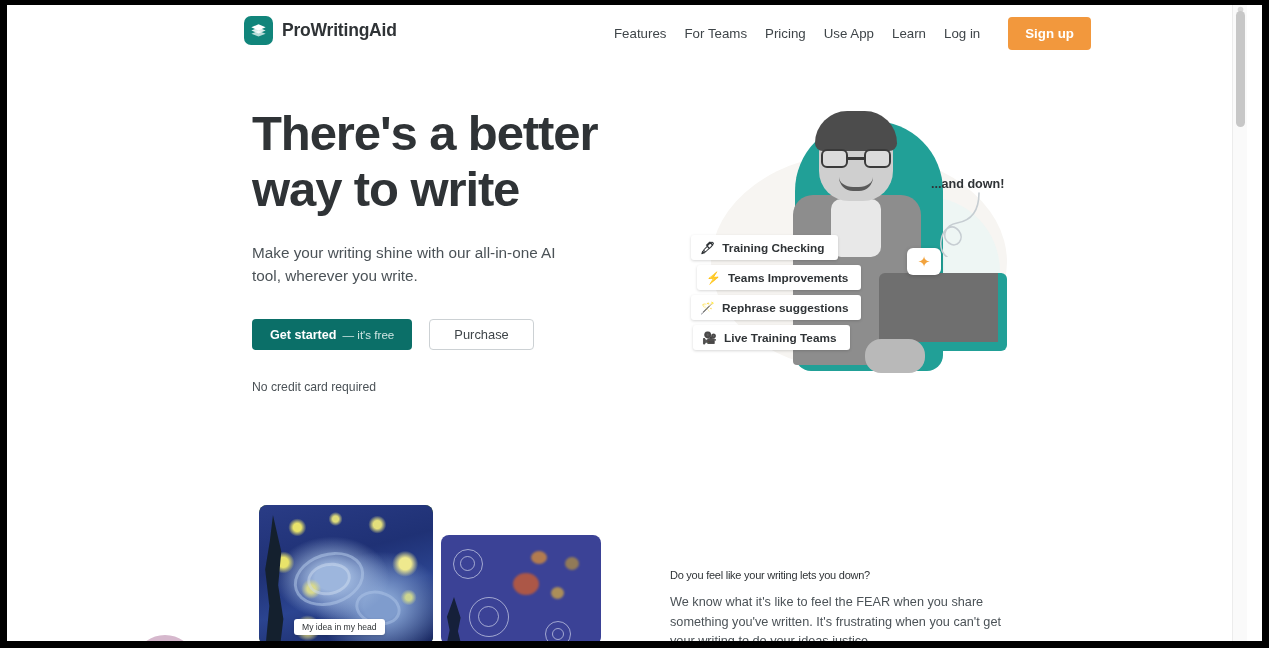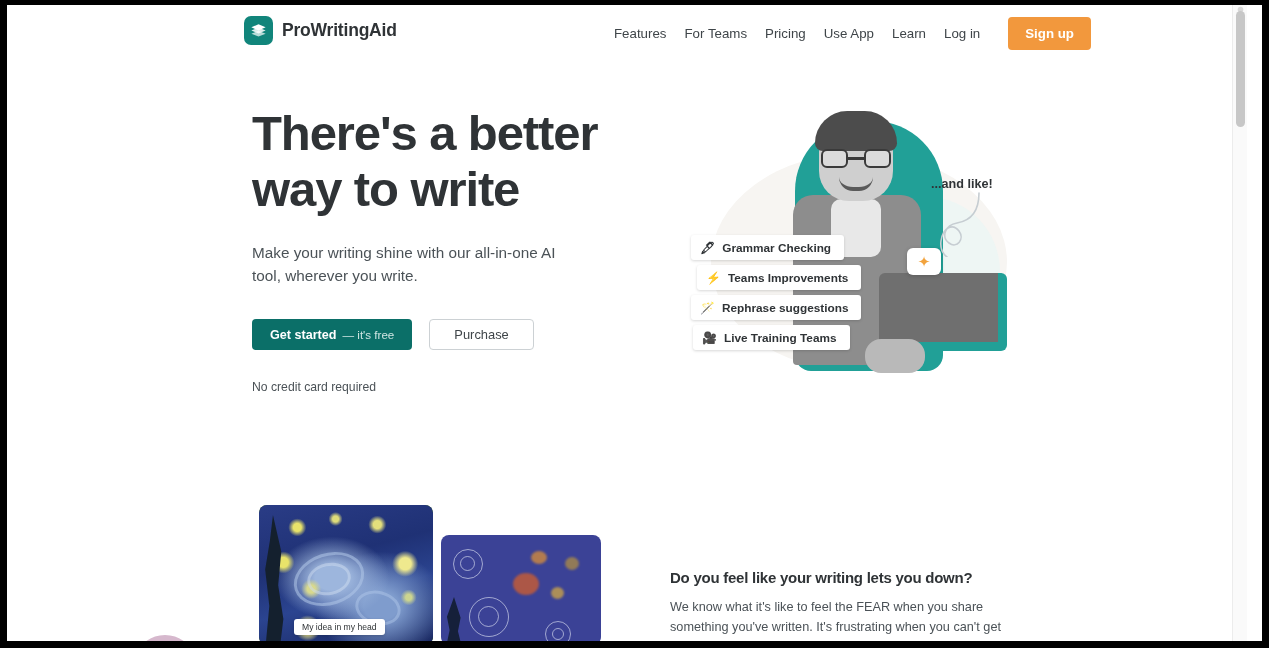--- a/index.html
+++ b/index.html
@@ -280,21 +280,21 @@
   #b3 { left: 124px; top: 22px; width: 14px; height: 13px; background: #b6923f; opacity: .7; }
   #b4 { left: 110px; top: 52px; width: 13px; height: 12px; background: #c8a14a; opacity: .8; }
   #cypress2 {
     position: absolute; left: 2px; top: 62px;
     width: 22px; height: 52px; background: #15203a;
     clip-path: polygon(50% 0%, 80% 40%, 68% 66%, 88% 100%, 12% 100%, 30% 64%, 18% 38%);
   }
 
   #sec2 { position: absolute; left: 663px; top: 564px; width: 350px; }
   #sec2-title {
-    font-size: 15px; font-weight: bold; color: #2f3336;
+    font-size: 11px; font-weight: normal; color: #2f3336;
     letter-spacing: -0.25px;
   }
   #sec2-body {
     margin-top: 12px;
     font-size: 12.7px; line-height: 19.5px; color: #4b5257;
     width: 342px;
   }
 
   
   #scrollbar {
@@ -383,30 +383,30 @@
         <div id="bridge"></div>
       </div>
       <div id="smile"></div>
     </div>
 
     <div id="laptop"></div>
     <div id="hand"></div>
 
     <div id="sparkle-badge">✦</div>
 
-    <div id="and-more">...and like!</div>
+    <div id="and-more">...and down!</div>
     <svg id="curl-arrow" viewBox="0 0 50 66">
       <path d="M44 2 C44 22, 34 30, 22 32 C10 34, 6 46, 14 52 C22 58, 30 48, 24 40 C18 32, 8 36, 6 50 C5 58, 8 63, 12 66" fill="none" stroke="#c6cdd2" stroke-width="1.6" stroke-linecap="round"></path>
     </svg>
 
     <div id="chips">
       <div class="chip-row">
         <div class="chip">
           <span class="ic">🖋</span>
-          <span>Grammar Checking</span>
+          <span>Training Checking</span>
         </div>
       </div>
       <div class="chip-row">
         <div class="chip">
           <span class="ic">⚡</span>
           <span>Teams Improvements</span>
         </div>
       </div>
       <div class="chip-row">
         <div class="chip">

